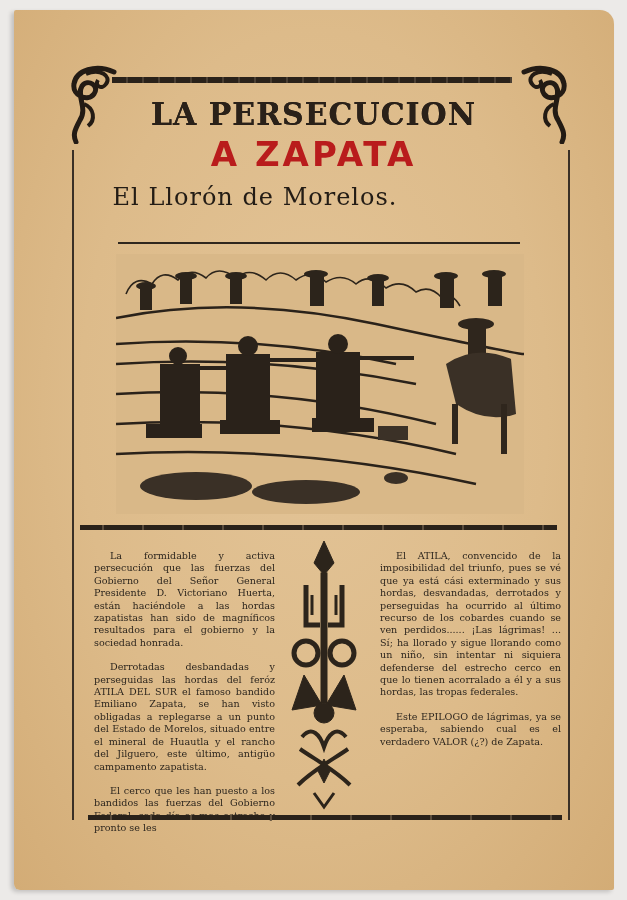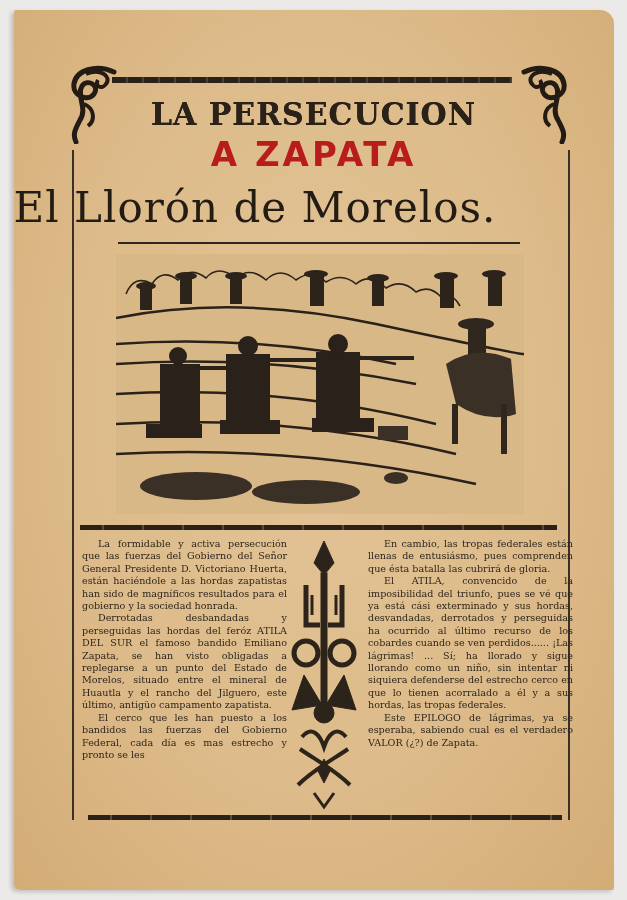--- a/index.html
+++ b/index.html
@@ -32,42 +32,42 @@
       letter-spacing: 1px; color: #2a2119; transform: scaleY(1.05);
       text-shadow: 0 0 0.5px #2a2119;
     }
     .title2 {
       position: absolute; left: 0; top: 134px; width: 627px; text-align: center;
       font-family: "DejaVu Sans", sans-serif; font-weight: bold; font-size: 34px;
       letter-spacing: 3px; color: #b91c1c;
     }
     .title3 {
       position: absolute; left: 0; top: 183px; width: 510px; text-align: center;
-      font-family: "DejaVu Serif", serif; font-size: 42px; color: #231c15;
+      font-family: "DejaVu Serif", serif; font-size: 24px; color: #231c15;
       letter-spacing: 1px;
     }
     .rule-thin { position: absolute; left: 118px; top: 242px; width: 402px; height: 2px; background:#2f271e; }
     .woodcut {
       position: absolute; left: 116px; top: 254px; width: 408px; height: 260px;
       background: #d9b888;
     }
     .rule-thick {
       position: absolute; height: 5px;
       background: repeating-linear-gradient(90deg,#2a221a 0 22px,#5a4c3c 22px 24px,#2a221a 24px 40px);
     }
     .rule-1 { left: 80px; top: 525px; width: 477px; }
     .rule-2 { left: 88px; top: 815px; width: 474px; }
     .col {
       position: absolute; top: 538px; width: 205px;
       font-family: "DejaVu Serif", serif; font-size: 9.6px; line-height: 12.4px;
       text-align: justify; color: #2d261e;
     }
     .col-left { left: 82px; }
     .col-right { left: 368px; }
-    .col p { margin: 0; text-indent: 16px; }
+    .col p { margin: 12px; text-indent: 16px; }
     .col .it { }
     .ornament { position: absolute; left: 284px; top: 535px; width: 80px; height: 275px; }
   </style>
 </head>
 <body>
 
 <div class="sheet"></div>
 
 <div class="frame-top"></div>
 <div class="frame-left"></div>
@@ -179,18 +179,17 @@
     <circle cx="40" cy="178" r="10"></circle>
     <path d="M18 202 C28 190,36 200,40 212 C44 200,52 190,62 202" fill="none" stroke-width="4"></path>
     <path d="M16 214 C30 224,50 234,66 250" fill="none" stroke-width="4"></path>
     <path d="M64 214 C50 224,30 234,14 250" fill="none" stroke-width="4"></path>
     <path d="M40 224 L46 236 L40 248 L34 236 Z"></path>
     <path d="M30 258 L40 272 L50 258" fill="none" stroke-width="3"></path>
   </g>
 </svg>
 
 <div class="col col-right">
-  <p>En cambio, las tropas federales están llenas de entusiásmo, pues comprenden que ésta batalla las cubrirá de gloria.</p>
   <p><span>El ATILA, convencido de la imposibilidad del triunfo, pues se vé que ya está cási exterminado y sus hordas, desvandadas, derrotados y perseguidas ha ocurrido al último recurso de los cobardes cuando se ven perdidos...... ¡Las lágrimas! ... Sí; ha llorado y sigue llorando como un niño, sin intentar ni siquiera defenderse del estrecho cerco en que lo tienen </span><span class="it">acorralado</span><span> a él y a sus hordas, las tropas federales.</span></p>
   <p>Este EPILOGO de lágrimas, ya se esperaba, sabiendo cual es el verdadero VALOR (¿?) de Zapata.</p>
 </div>
 
 <div class="rule-thick rule-2"></div>
 
 </body></html>

